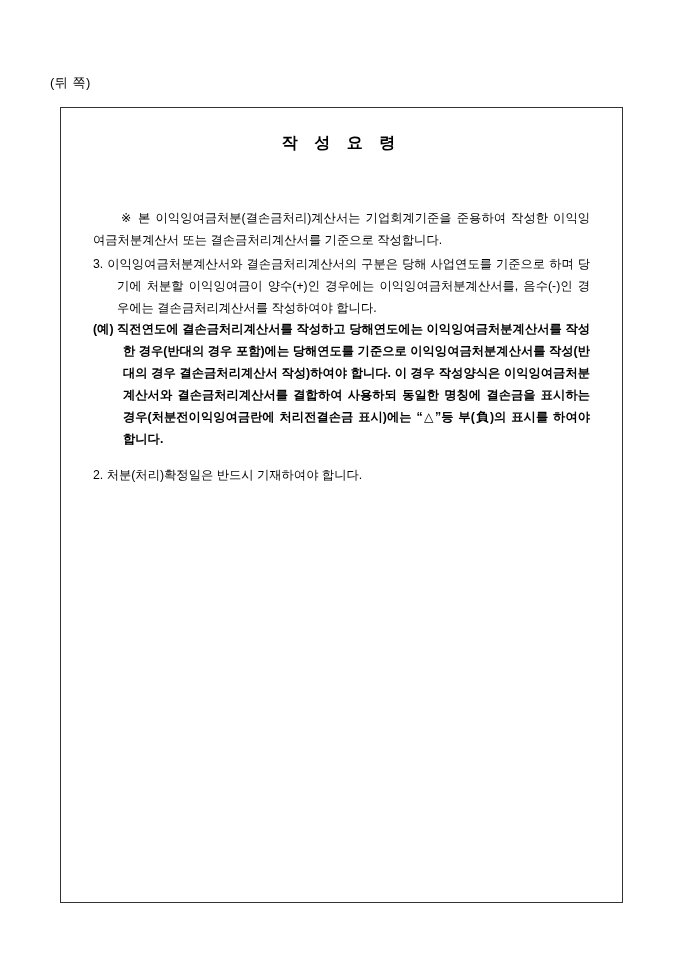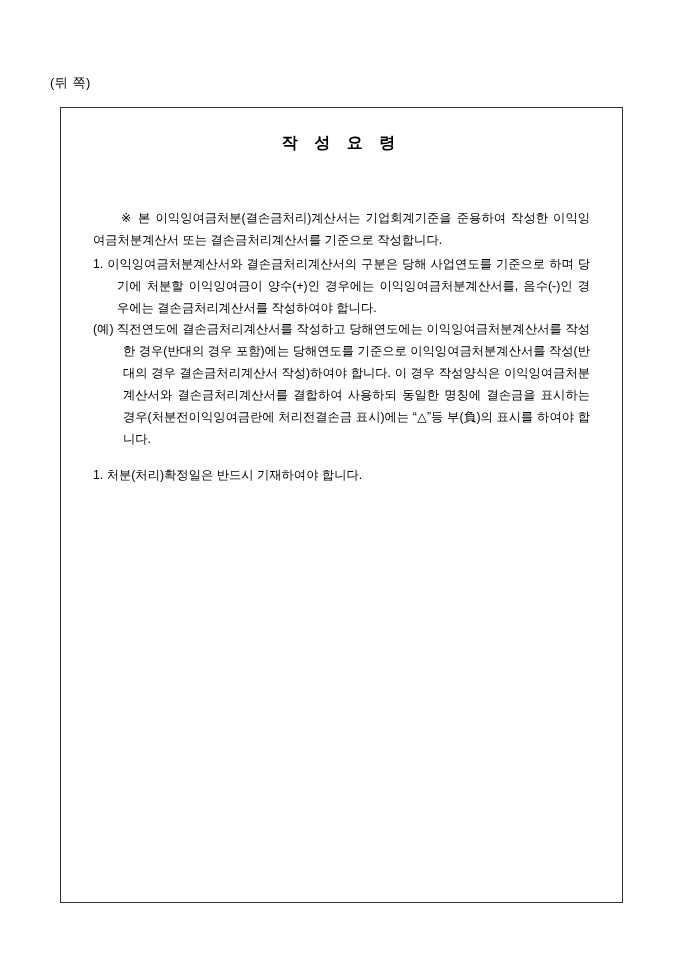--- a/index.html
+++ b/index.html
@@ -63,20 +63,21 @@
   }
   .para-numbered {
     padding-left: 24px;
     text-indent: -24px;
     margin-bottom: 0px;
   }
   .para-example {
     padding-left: 30px;
     text-indent: -30px;
     margin-bottom: 14px;
+    font-weight: bold;
   }
   .para-last {
     padding-left: 26px;
     text-indent: -26px;
     margin-top: 14px;
   }
 </style>
 </head>
 <body>
 
@@ -85,21 +86,21 @@
   <div class="corner-label">(뒤 쪽)</div>
 
   <div class="doc-box">
 
     <div class="doc-title">작 성 요 령</div>
 
     <div class="content">
 
       <p class="para para-note">※ 본 이익잉여금처분(결손금처리)계산서는 기업회계기준을 준용하여 작성한 이익잉여금처분계산서 또는 결손금처리계산서를 기준으로 작성합니다.</p>
 
-      <p class="para para-numbered">1. 이익잉여금처분계산서와 결손금처리계산서의 구분은 당해 사업연도를 기준으로 하며 당기에 처분할 이익잉여금이 양수(+)인 경우에는 이익잉여금처분계산서를, 음수(-)인 경우에는 결손금처리계산서를 작성하여야 합니다.</p>
+      <p class="para para-numbered">3. 이익잉여금처분계산서와 결손금처리계산서의 구분은 당해 사업연도를 기준으로 하며 당기에 처분할 이익잉여금이 양수(+)인 경우에는 이익잉여금처분계산서를, 음수(-)인 경우에는 결손금처리계산서를 작성하여야 합니다.</p>
 
       <p class="para para-example">(예) 직전연도에 결손금처리계산서를 작성하고 당해연도에는 이익잉여금처분계산서를 작성한 경우(반대의 경우 포함)에는 당해연도를 기준으로 이익잉여금처분계산서를 작성(반대의 경우 결손금처리계산서 작성)하여야 합니다. 이 경우 작성양식은 이익잉여금처분계산서와 결손금처리계산서를 결합하여 사용하되 동일한 명칭에 결손금을 표시하는 경우(처분전이익잉여금란에 처리전결손금 표시)에는 “△”등 부(負)의 표시를 하여야 합니다.</p>
 
-      <p class="para para-last">1. 처분(처리)확정일은 반드시 기재하여야 합니다.</p>
+      <p class="para para-last">2. 처분(처리)확정일은 반드시 기재하여야 합니다.</p>
 
     </div>
   </div>
 </div>
 
 </body></html>

